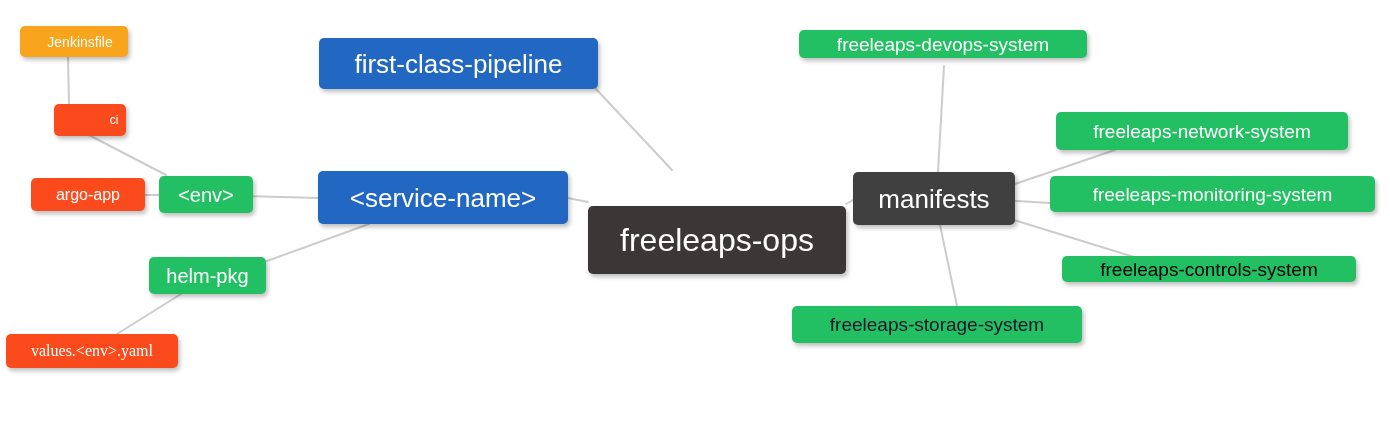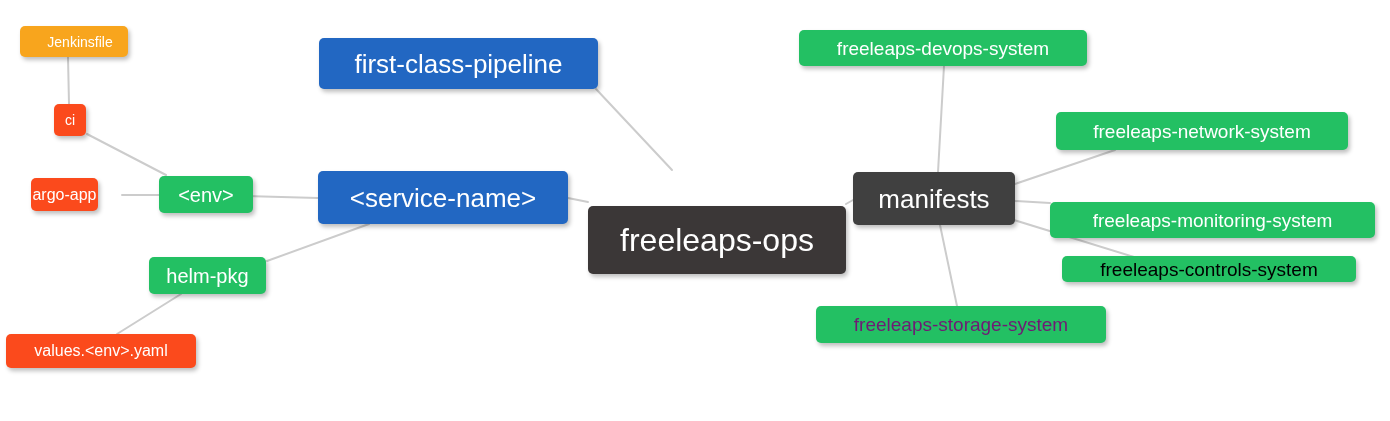--- a/index.html
+++ b/index.html
@@ -53,28 +53,28 @@
       <line x1="568" y1="198" x2="588" y2="202" stroke="#cccccc" stroke-width="2" stroke-linecap="round"></line>
       <line x1="846" y1="204" x2="853" y2="200" stroke="#cccccc" stroke-width="2" stroke-linecap="round"></line>
       <line x1="938" y1="172" x2="944" y2="66" stroke="#cccccc" stroke-width="2" stroke-linecap="round"></line>
       <line x1="1015" y1="184" x2="1115" y2="150" stroke="#cccccc" stroke-width="2" stroke-linecap="round"></line>
       <line x1="1015" y1="201" x2="1050" y2="203" stroke="#cccccc" stroke-width="2" stroke-linecap="round"></line>
       <line x1="1014" y1="220" x2="1134" y2="257" stroke="#cccccc" stroke-width="2" stroke-linecap="round"></line>
       <line x1="940" y1="225" x2="957" y2="306" stroke="#cccccc" stroke-width="2" stroke-linecap="round"></line>
     </svg>
   <div id="node-layer">
       <div class="node" style="left: 20px; top: 26px; width: 96px; height: 31px; font-size: 14px; background: rgb(248, 165, 29); color: rgb(255, 255, 255); padding-left: 12px;">Jenkinsfile</div>
-      <div class="node" style="left: 54px; top: 104px; width: 32px; height: 32px; font-size: 14px; background: rgb(251, 74, 28); color: rgb(255, 255, 255);">ci</div>
-      <div class="node" style="left: 31px; top: 178px; width: 67px; height: 33px; font-size: 16px; background: rgb(251, 74, 28); color: rgb(255, 255, 255);">argo-app</div>
+      <div class="node" style="left: 54px; top: 104px; width: 24px; height: 32px; font-size: 12px; background: rgb(251, 74, 28); color: rgb(255, 255, 255); padding-left: 48px;">ci</div>
+      <div class="node" style="left: 31px; top: 178px; width: 114px; height: 33px; font-size: 16px; background: rgb(251, 74, 28); color: rgb(255, 255, 255);">argo-app</div>
       <div class="node" style="left: 159px; top: 176px; width: 94px; height: 37px; font-size: 20px; background: rgb(35, 192, 99); color: rgb(255, 255, 255);">&lt;env&gt;</div>
       <div class="node" style="left: 149px; top: 257px; width: 117px; height: 37px; font-size: 20px; background: rgb(35, 192, 99); color: rgb(255, 255, 255);">helm-pkg</div>
-      <div class="node" style="left: 6px; top: 334px; width: 190px; height: 34px; font-size: 16px; background: rgb(251, 74, 28); color: rgb(255, 255, 255);">values.&lt;env&gt;.yaml</div>
+      <div class="node" style="left: 6px; top: 334px; width: 172px; height: 34px; font-size: 16px; background: rgb(251, 74, 28); color: rgb(255, 255, 255); font-family: Liberation Serif, serif;">values.&lt;env&gt;.yaml</div>
       <div class="node" style="left: 319px; top: 38px; width: 279px; height: 51px; font-size: 26px; background: rgb(34, 103, 194); color: rgb(255, 255, 255);">first-class-pipeline</div>
       <div class="node" style="left: 318px; top: 171px; width: 250px; height: 53px; font-size: 26px; background: rgb(34, 103, 194); color: rgb(255, 255, 255);">&lt;service-name&gt;</div>
       <div class="node" style="left: 588px; top: 170px; width: 258px; height: 68px; font-size: 32px; background: rgb(59, 55, 55); color: rgb(255, 255, 255); margin-top: 36px;">freeleaps-ops</div>
       <div class="node" style="left: 853px; top: 172px; width: 162px; height: 53px; font-size: 26px; background: #404040; color: rgb(255, 255, 255);">manifests</div>
-      <div class="node" style="left: 799px; top: 30px; width: 288px; height: 36px; font-size: 19px; background: rgb(35, 192, 99); color: rgb(255, 255, 255);">freeleaps-devops-system</div>
+      <div class="node" style="left: 799px; top: 30px; width: 288px; height: 28px; font-size: 19px; background: rgb(35, 192, 99); color: rgb(255, 255, 255);">freeleaps-devops-system</div>
       <div class="node" style="left: 1056px; top: 112px; width: 292px; height: 38px; font-size: 19px; background: rgb(35, 192, 99); color: rgb(255, 255, 255);">freeleaps-network-system</div>
-      <div class="node" style="left: 1050px; top: 202px; width: 325px; height: 36px; font-size: 19px; background: rgb(35, 192, 99); color: rgb(255, 255, 255);">freeleaps-monitoring-system</div>
+      <div class="node" style="left: 1050px; top: 176px; width: 325px; height: 36px; font-size: 19px; background: rgb(35, 192, 99); color: rgb(255, 255, 255);">freeleaps-monitoring-system</div>
       <div class="node" style="left: 1062px; top: 256px; width: 294px; height: 26px; font-size: 19px; background: rgb(35, 192, 99); color: #000000;">freeleaps-controls-system</div>
-      <div class="node" style="left: 816px; top: 306px; width: 290px; height: 37px; font-size: 19px; background: rgb(35, 192, 99); color: #701a75;">freeleaps-storage-system</div>
+      <div class="node" style="left: 792px; top: 306px; width: 290px; height: 37px; font-size: 19px; background: rgb(35, 192, 99); color: #0f172a;">freeleaps-storage-system</div>
     </div>
 </div>
 
 </body></html>

